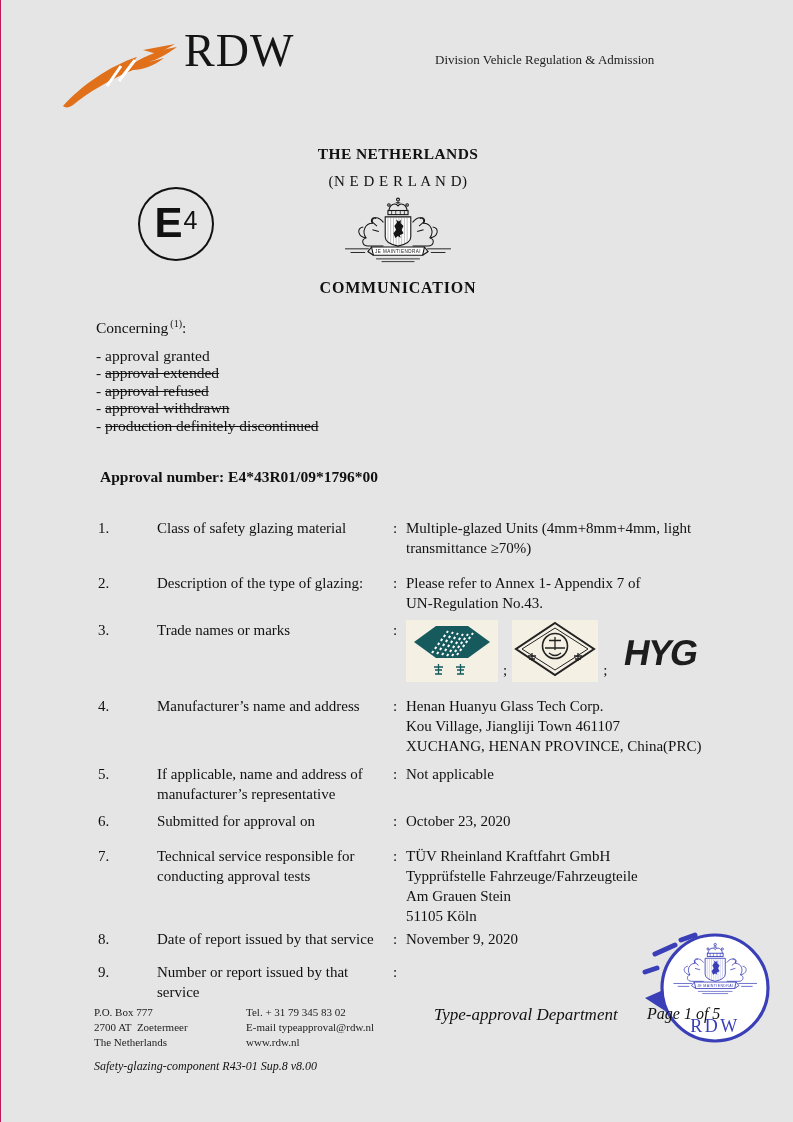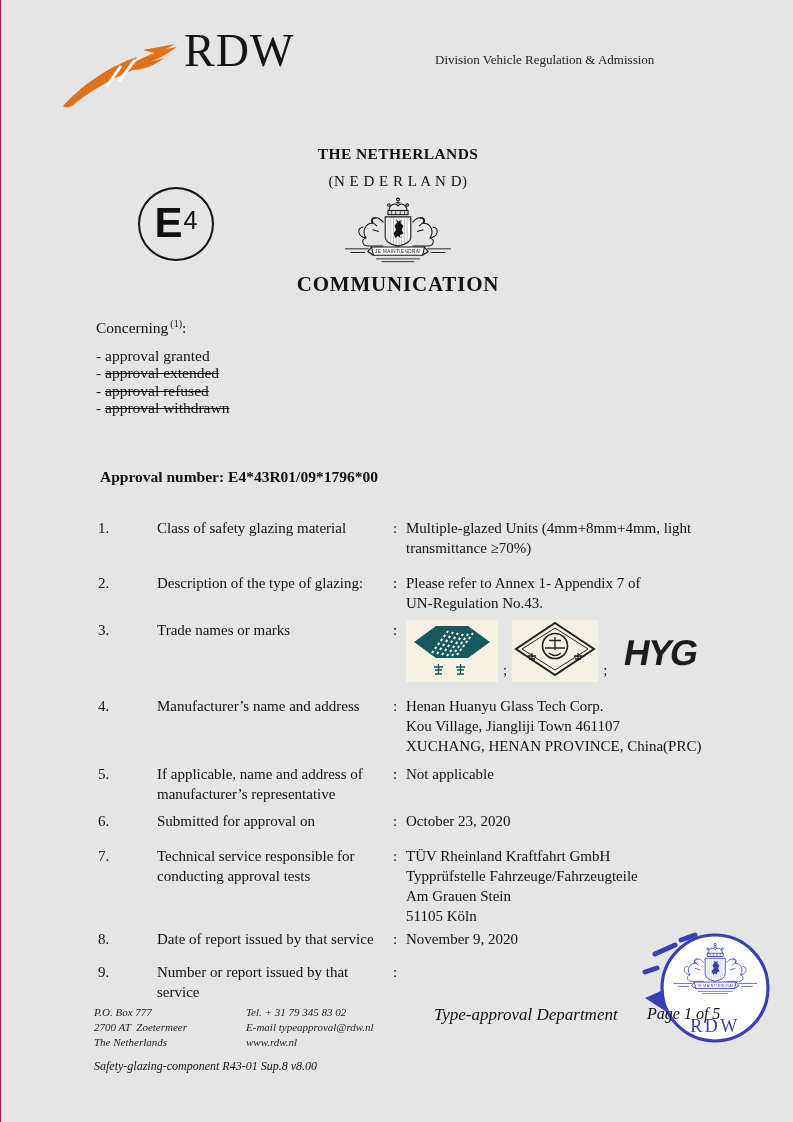--- a/index.html
+++ b/index.html
@@ -16,21 +16,21 @@
          border-radius:50%;display:flex;align-items:center;justify-content:center;
          font-family:"Liberation Sans",sans-serif;}
   .emark .E{font-size:42px;font-weight:600;line-height:1;margin-top:-3px;}
   .emark .n{font-size:25px;margin-left:1px;margin-top:-8px;}
 
   
   .titleblock{position:absolute;left:247px;top:145px;width:300px;text-align:center;}
   .country{font-weight:bold;font-size:15.5px;letter-spacing:.4px;}
   .native{font-size:15px;margin-top:10px;letter-spacing:.5px;}
   .emblem-wrap{margin-top:5px;}
-  .commtitle{font-weight:bold;font-size:21px;letter-spacing:.8px;}
+  .commtitle{font-weight:bold;font-size:16px;letter-spacing:.8px;margin-top:7px;}
 
   
   .concerning{position:absolute;left:95px;top:315px;width:620px;font-size:15.5px;line-height:17.5px;}
   .c-head{margin-bottom:10px;}
   .c-head sup{font-size:10px;margin-left:2px;}
   .struck{text-decoration:line-through;}
   .subject{margin-top:7px;}
 
   .approval{position:absolute;left:99px;top:468px;font-weight:bold;font-size:15.5px;}
 
@@ -43,21 +43,21 @@
   .vtext{white-space:pre-line;}
 
   .logos{display:flex;align-items:flex-end;gap:7px;margin-top:0;}
   .logos .sep{font-size:15px;margin:0 -2px 2px -2px;}
   .hyg{margin-bottom:9px;}
 
   
   .fcol{position:absolute;font-size:11px;line-height:15px;color:#222;}
   .addr{left:93px;top:1005px;}
   .contact{left:245px;top:1005px;}
-  .addr div,.contact div{white-space:pre;font-style:italic;}
+  .addr div,.contact div{white-space:pre;}
   .dept{position:absolute;left:433px;top:1005px;font-style:italic;font-size:17px;}
   .version{position:absolute;left:93px;top:1059px;font-style:italic;font-size:12px;}
   .pageno{position:absolute;left:646px;top:1005px;font-style:italic;font-size:16px;}
   .stamp{position:absolute;left:636px;top:928px;}
 </style>
 </head>
 <body>
 
 <svg width="0" height="0" style="position:absolute" aria-hidden="true">
   <defs>
@@ -118,20 +118,21 @@
     </div>
     <div class="commtitle">COMMUNICATION</div>
   </div>
 
   <div class="concerning">
     <div class="c-head"><span>Concerning</span><sup>(1)</sup><span>:</span></div>
     <div><span>-</span> <span>approval granted</span></div>
     <div><span>-</span> <span class="struck">approval extended</span></div>
     <div><span>-</span> <span class="struck">approval refused</span></div>
     <div><span>-</span> <span class="struck">approval withdrawn</span></div>
+    <div><span>-</span> <span class="struck">production definitely discontinued</span></div>
   </div>
 
   <div class="approval">
     <span>Approval number:</span>
     <span>E4*43R01/09*1796*00</span>
   </div>
 
   <div class="item-row" style="top:518px">
     <div>1.</div>
     <div class="label">Class of safety glazing material</div>

